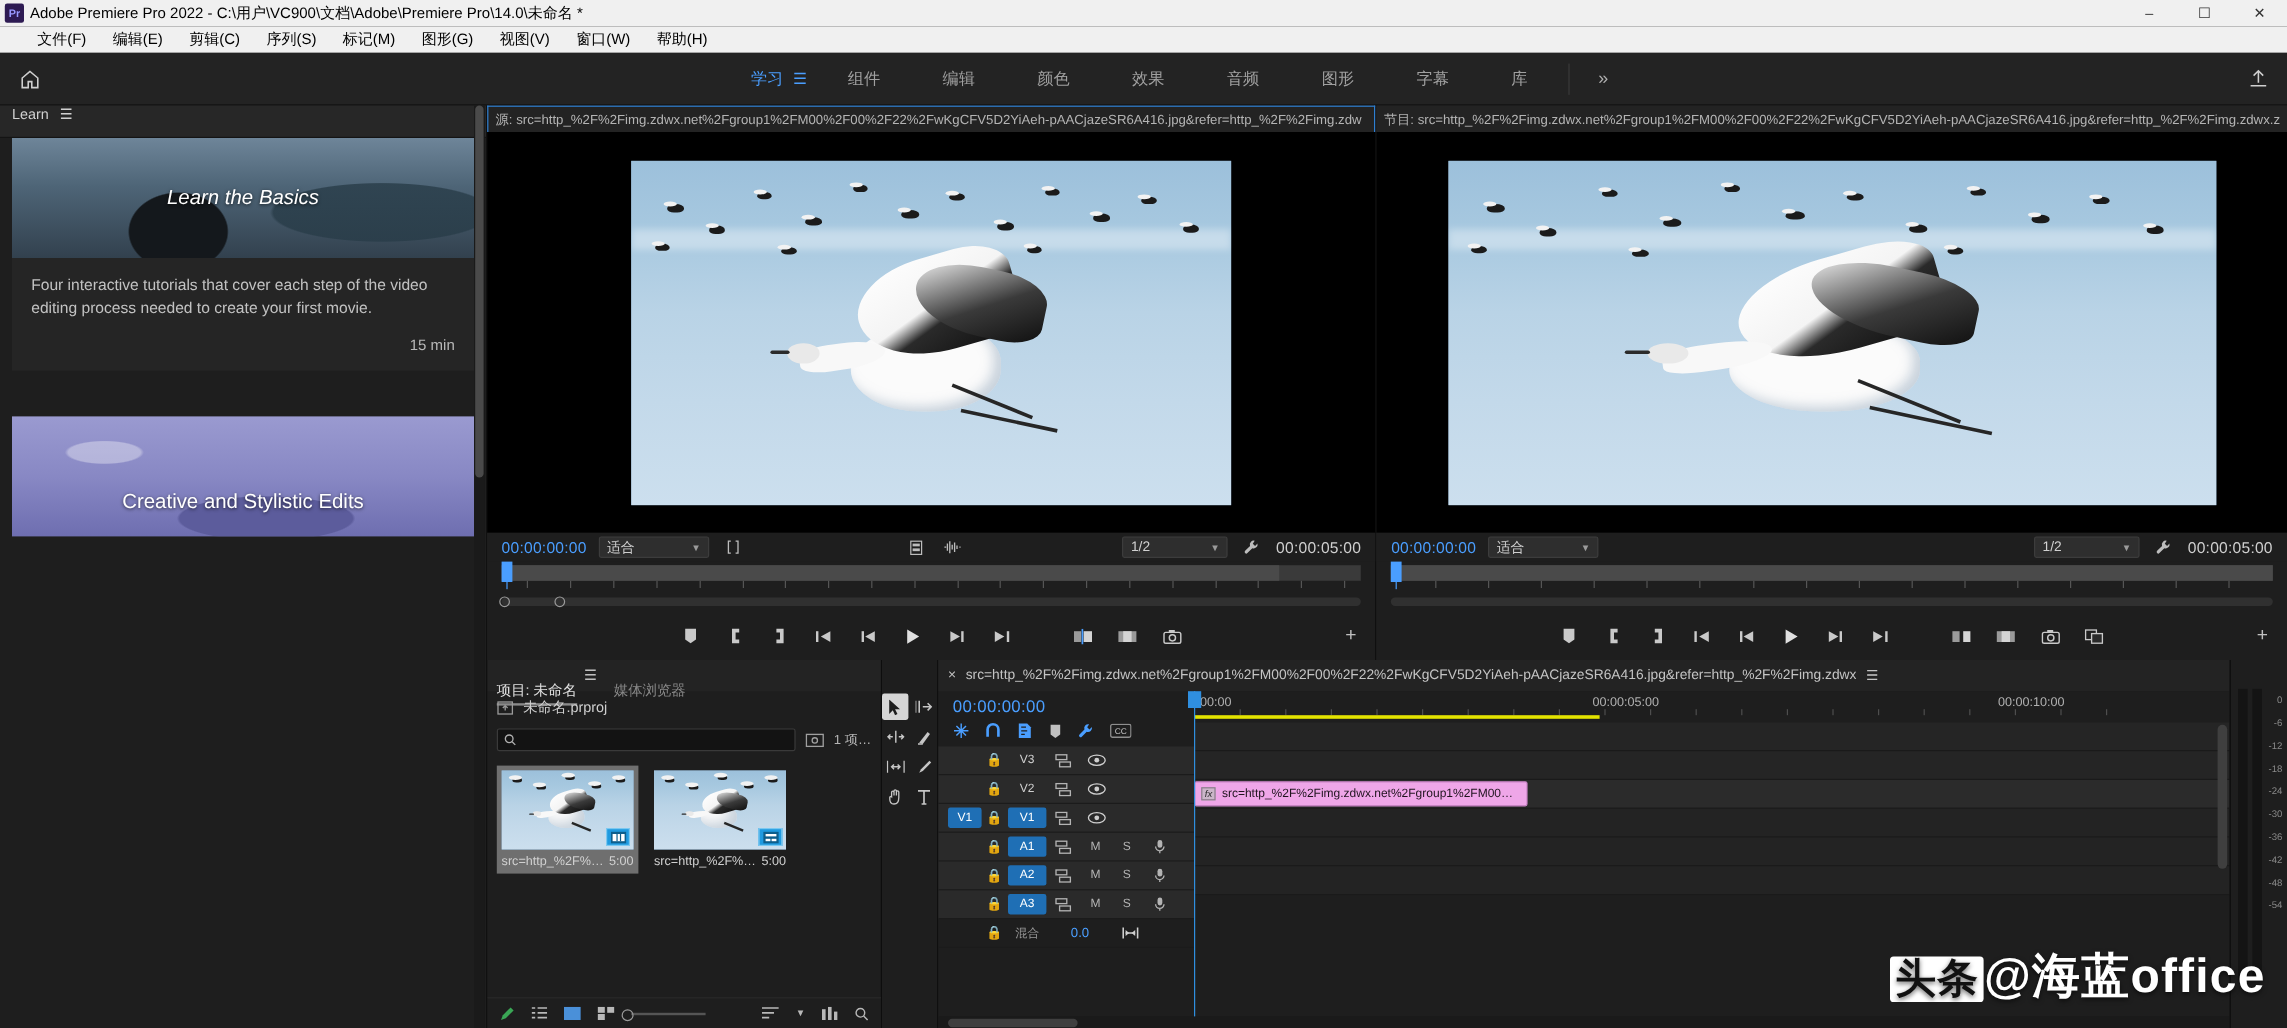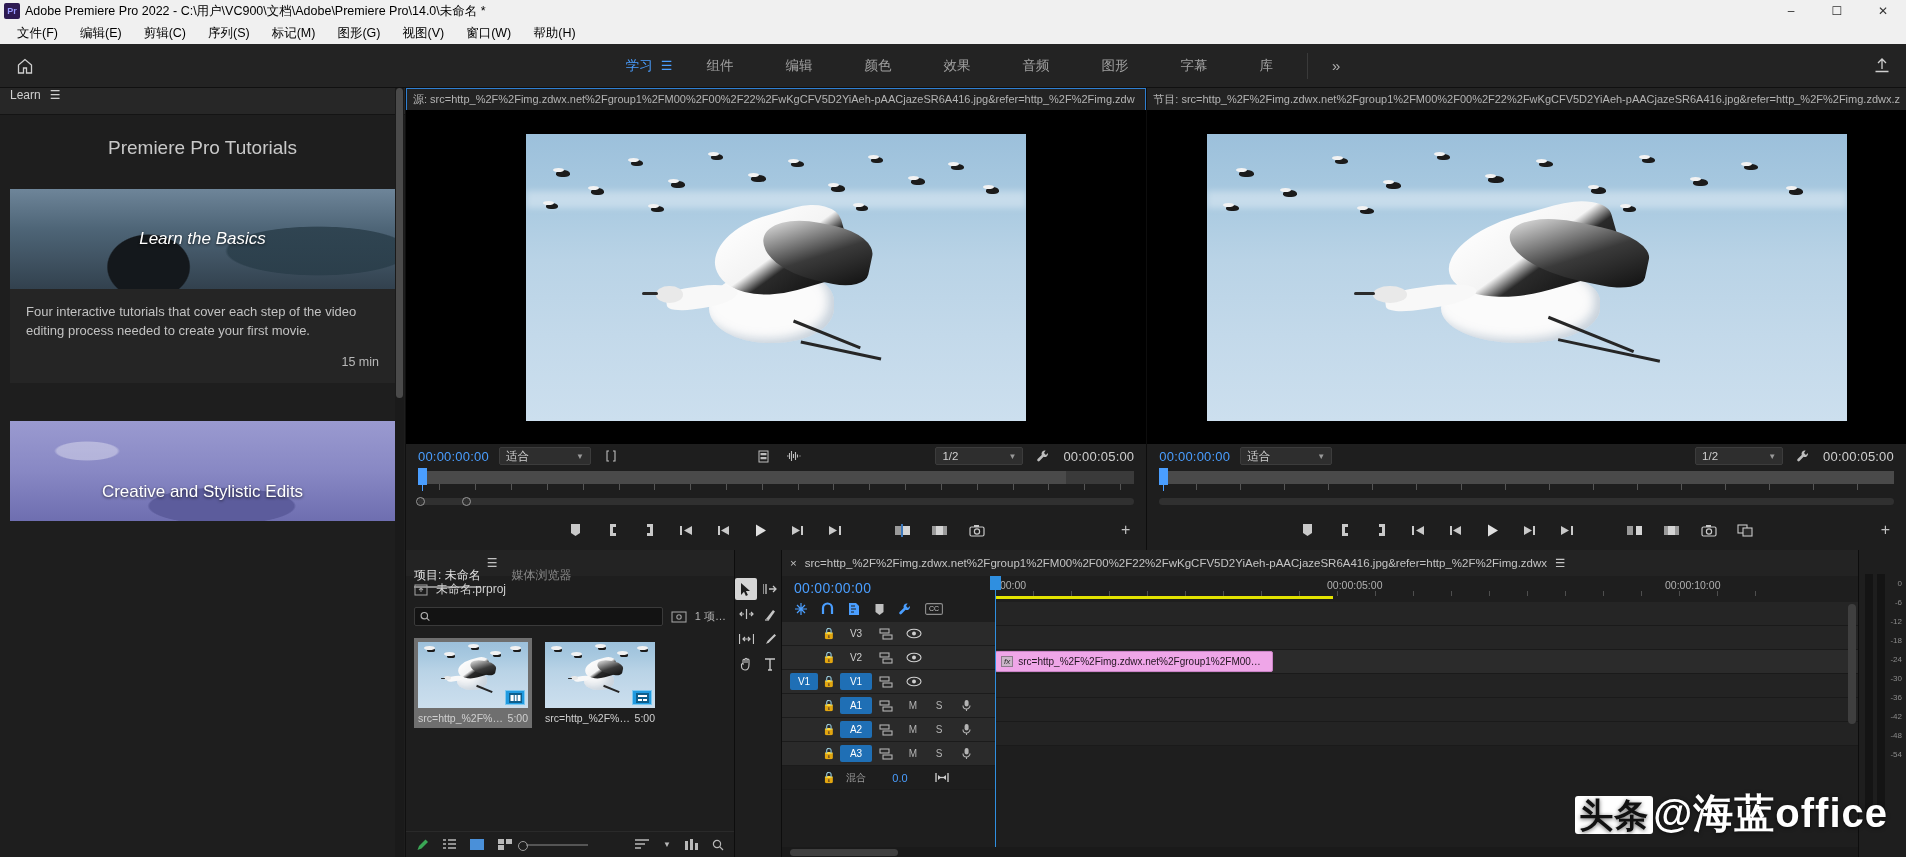--- a/index.html
+++ b/index.html
@@ -12,21 +12,21 @@
     font-size:12.5px; position:relative; }
   .pr-logo { width:16px; height:16px; margin:0 5px 0 4px; background:#2d1a52; color:#9999ff;
     font-size:9px; font-weight:bold; display:flex; align-items:center; justify-content:center;
     border-radius:2px; }
   .win-ctrls { position:absolute; right:0; top:0; height:22px; display:flex; }
   .win-ctrls div { width:46px; height:22px; display:flex; align-items:center; justify-content:center;
     font-size:12px; color:#333; }
 
   
   .menubar { height:22px; background:#f0f0f0; color:#000; display:flex; align-items:flex-end;
-    padding-left:6px; font-size:12.5px; }
+    padding-left:20px; font-size:12.5px; }
   .menubar span { padding:2px 11px; cursor:default; }
 
   
   .workspace { height:44px; background:#232323; display:flex; align-items:center;
     border-bottom:1px solid #101010; position:relative; }
   .home-btn { width:50px; display:flex; align-items:center; justify-content:center; }
   .ws-tabs { display:flex; align-items:center; flex:1; justify-content:center; gap:0px; }
   .ws-tab { padding:0 26px; font-size:13.5px; color:#a0a0a0; line-height:44px; cursor:default; }
   .ws-tab.active { color:#4a9eff; }
   .ws-ham { color:#4a9eff; font-size:13px; margin-left:-18px; margin-right:8px; }
@@ -274,21 +274,20 @@
 </div>
 
 <div class="main">
 
   <div class="learn">
     <div class="learn-tabbar">
       <div class="learn-tab">Learn</div>
       <div class="learn-tab">☰</div>
     </div>
     <div class="learn-body">
-      <div class="learn-title">Premiere Pro Tutorials</div>
 
 
       <div class="card">
         <div class="card-thumb thumb-b">
           <div class="lbl">Learn the Basics</div>
         </div>
         <div class="card-desc">Four interactive tutorials that cover each step of the video editing process needed to create your first movie.</div>
         <div class="card-dur">15 min</div>
       </div>
 

